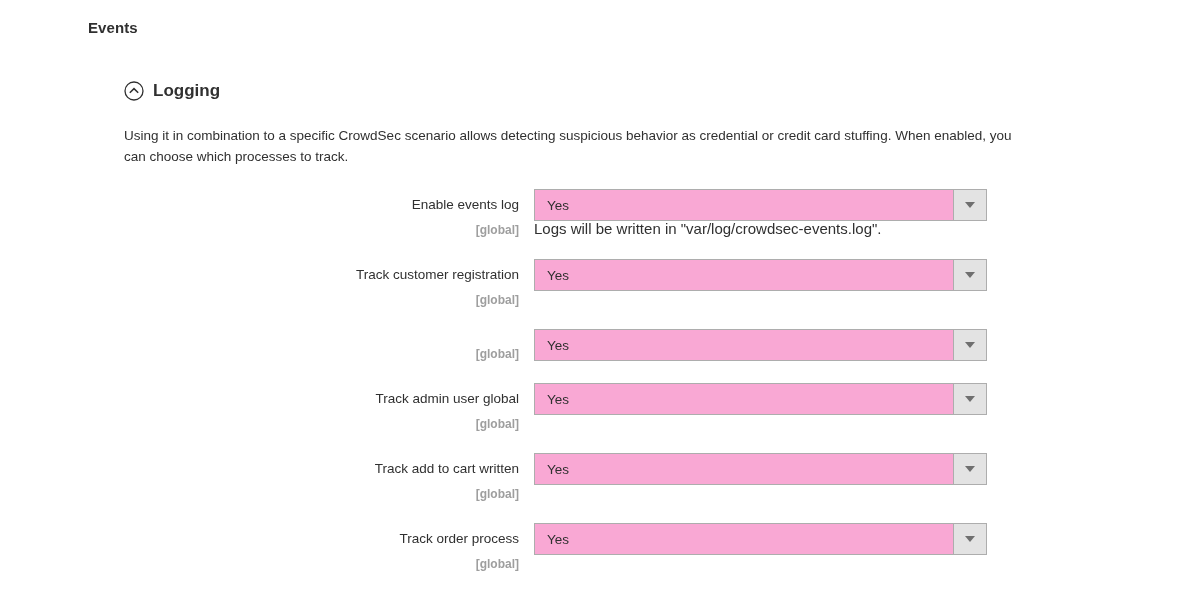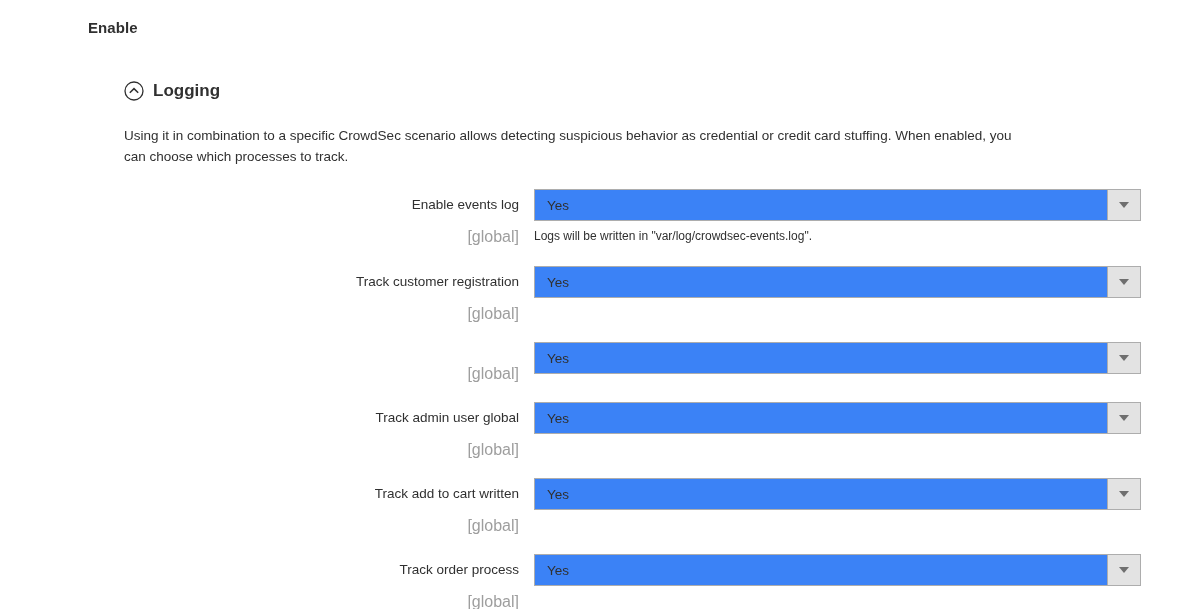--- a/index.html
+++ b/index.html
@@ -74,35 +74,35 @@
   }
   .field-label {
     font-size: 13.5px;
     font-weight: normal;
     color: #303030;
     line-height: 16px;
     display: block;
   }
   .field-scope {
     display: block;
-    font-size: 16px;
+    font-size: 12px;
     color: #9e9e9e;
-    font-weight: normal;
-    margin-top: 17px;
+    font-weight: bold;
+    margin-top: 11px;
     line-height: 13px;
   }
   .field-control {
     width: 541px;
   }
   .select-wrap {
     position: relative;
-    width: 607px;
+    width: 453px;
     height: 32px;
     border: 1px solid #adadad;
-    background: #3b82f6;
+    background: #f9a8d4;
     box-sizing: border-box;
     display: flex;
     align-items: center;
   }
   .select-value {
     font-size: 13.5px;
     color: #303030;
     padding-left: 12px;
   }
   .select-arrow-btn {
@@ -118,32 +118,31 @@
     justify-content: center;
   }
   .arrow-down {
     width: 0;
     height: 0;
     border-left: 5px solid transparent;
     border-right: 5px solid transparent;
     border-top: 6px solid #6f6f6f;
   }
   .field-note {
-    margin-top: 7px;
-    font-size: 12px;
+    font-size: 15px;
     color: #303030;
     line-height: 16px;
   }
 </style>
 </head>
 <body>
 
 <div class="page">
 
-  <div class="section-title">Enable</div>
+  <div class="section-title">Events</div>
 
   <div class="group">
 
     <div class="group-header">
       <span class="collapse-icon">
         <svg width="20" height="20" viewBox="0 0 20 20">
           <circle cx="10" cy="10" r="9" fill="none" stroke="#303030" stroke-width="1.3"></circle>
           <polyline points="5.8,11.8 10,7.6 14.2,11.8" fill="none" stroke="#303030" stroke-width="1.5"></polyline>
         </svg>
       </span>

